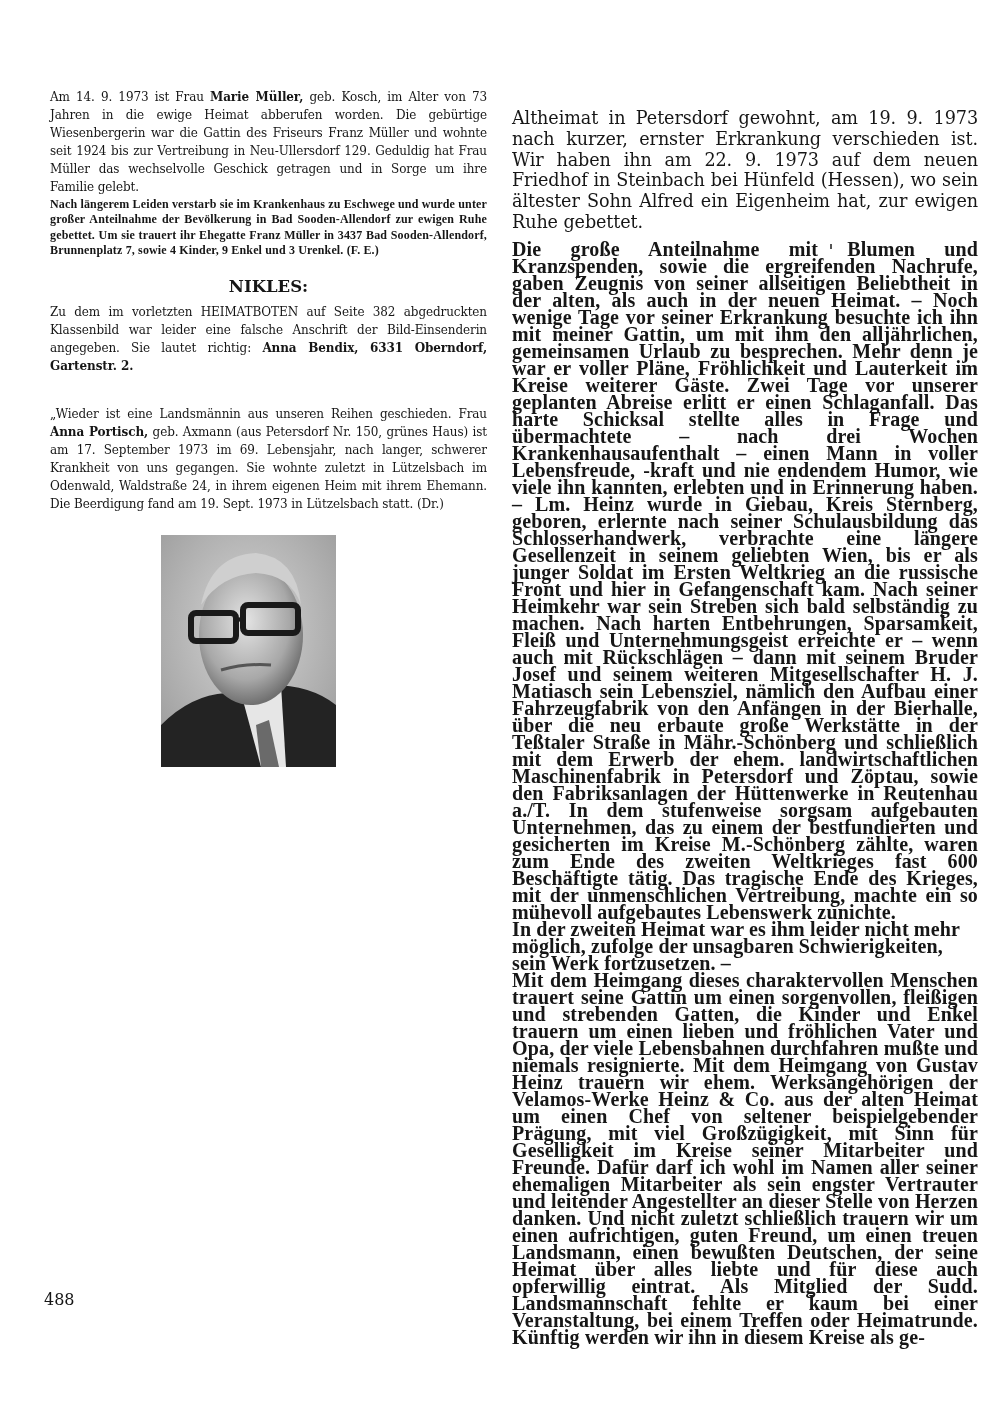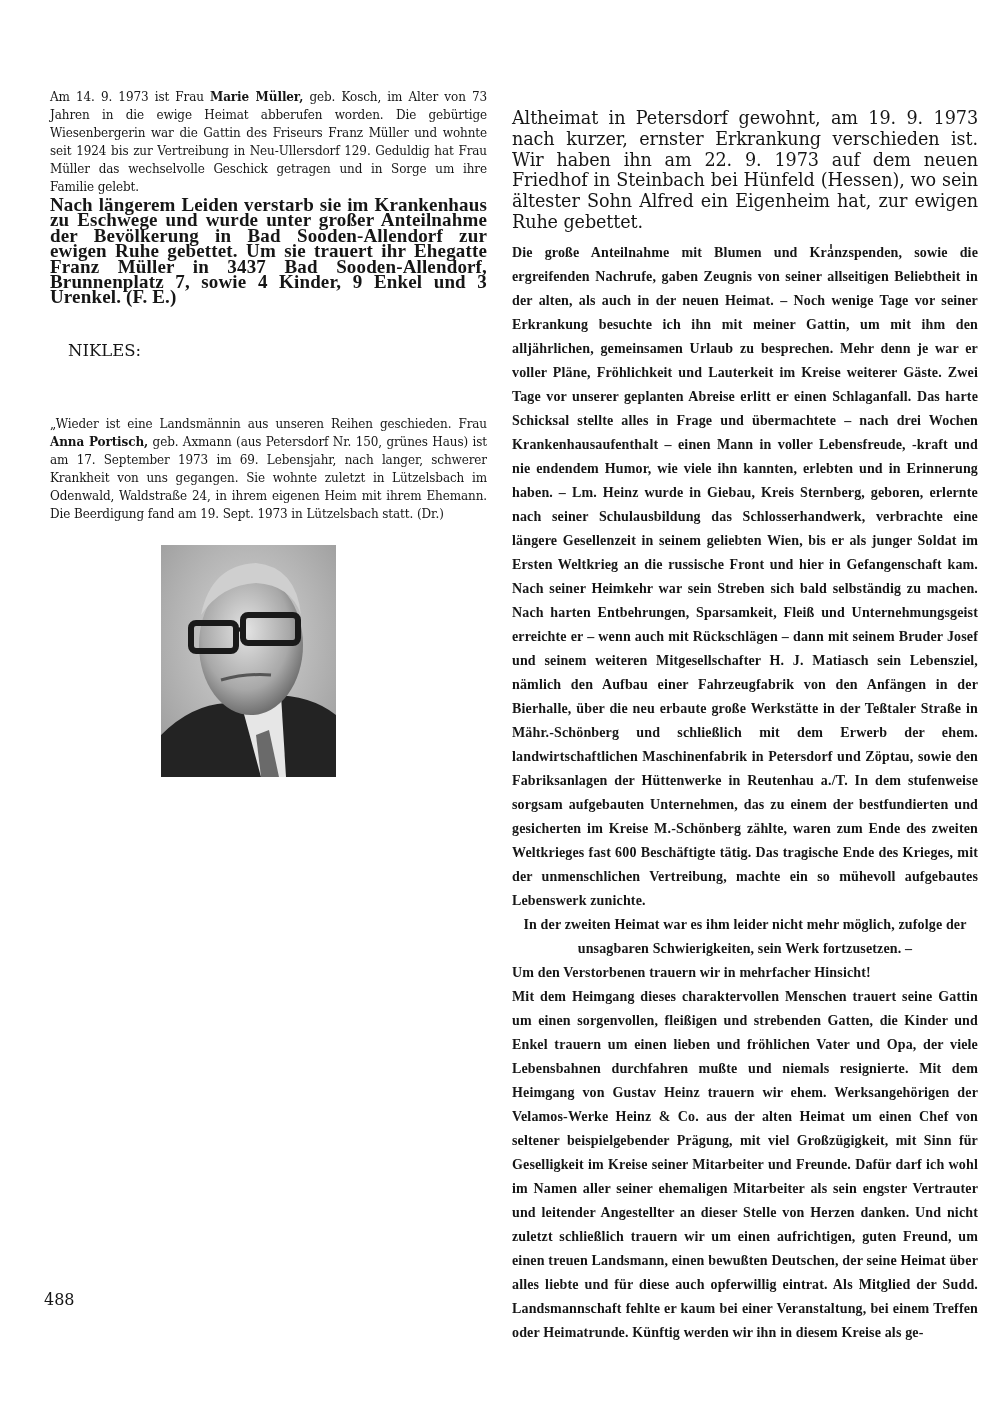--- a/index.html
+++ b/index.html
@@ -1,41 +1,42 @@
 <!DOCTYPE html>
 <html><head>
 <meta charset="utf-8">
 <style>
   html, body { margin: 0; padding: 0; background: #ffffff; }
   body { width: 1000px; height: 1413px; position: relative; overflow: hidden; color: #161616; }
   .col { position: absolute; top: 88px; }
   .col-left { left: 50px; width: 437px; }
   .col-right { left: 512px; width: 466px; margin-top: 20px; }
   .big { font-family: "DejaVu Serif", serif; font-size: 12px; line-height: 18px; text-align: justify; margin: 0; letter-spacing: -0.1px; }
-  .small { font-family: "Liberation Serif", serif; font-size: 19px; line-height: 15.4px; text-align: justify; margin: 0; font-weight: bold; letter-spacing: 0.15px; }
-  .small.r { font-size: 14px; line-height: 24px; }
-  .head { font-family: "DejaVu Serif", serif; font-weight: normal; font-size: 16.5px; line-height: 20px; margin: 18px; }
+  .small { font-family: "Liberation Serif", serif; font-size: 12px; line-height: 15.4px; text-align: justify; margin: 0; font-weight: bold; letter-spacing: 0.15px; }
+  .small.r { font-size: 20px; line-height: 17px; }
+  .head { font-family: "DejaVu Serif", serif; font-weight: bold; font-size: 16.5px; line-height: 20px; margin: 0; text-align: center; }
   b { font-weight: bold; }
   .gap-s { height: 6px; }
   .gap-m { height: 14px; }
   .gap-l { height: 18px; }
   .photo { width: 175px; height: 232px; margin: 8px 0 6px 111px; position: relative; overflow: hidden; background: #c9c9c9; }
   .photo svg { display: block; }
   .page-num { position: absolute; left: 44px; top: 1290px; font-family: "DejaVu Serif", serif; font-size: 16px; }
   .speck { position: absolute; left: 830px; top: 244px; width: 2px; height: 5px; background: #555; }
 </style>
 </head>
 <body>
 
 <div class="col col-left">
   <p class="big"><span>Am 14. 9. 1973 ist Frau </span><b>Marie Müller,</b><span> geb. Kosch, im Alter von 73 Jahren in die ewige Heimat abberufen worden. Die gebürtige Wiesenbergerin war die Gattin des Friseurs Franz Müller und wohnte seit 1924 bis zur Vertreibung in Neu-Ullersdorf 129. Geduldig hat Frau Müller das wechselvolle Geschick getragen und in Sorge um ihre Familie gelebt.</span></p>
   <p class="small" style="margin-top:1px">Nach längerem Leiden verstarb sie im Krankenhaus zu Eschwege und wurde unter großer Anteilnahme der Bevölkerung in Bad Sooden-Allendorf zur ewigen Ruhe gebettet. Um sie trauert ihr Ehegatte Franz Müller in 3437 Bad Sooden-Allendorf, Brunnenplatz 7, sowie 4 Kinder, 9 Enkel und 3 Urenkel. (F. E.)</p>
   <div class="gap-l"></div>
   <h2 class="head">NIKLES:</h2>
   <div class="gap-s"></div>
+  <p class="big"><span>Zu dem im vorletzten HEIMATBOTEN auf Seite 382 abgedruckten Klassenbild war leider eine falsche Anschrift der Bild-Einsenderin angegeben. Sie lautet richtig: </span><b>Anna Bendix, 6331 Oberndorf, Gartenstr. 2.</b></p>
   <div class="gap-l"></div>
   <div class="gap-s"></div>
   <div class="gap-s"></div>
   <p class="big"><span>„Wieder ist eine Landsmännin aus unseren Reihen geschieden. Frau </span><b>Anna Portisch,</b><span> geb. Axmann (aus Petersdorf Nr. 150, grünes Haus) ist am 17. September 1973 im 69. Lebensjahr, nach langer, schwerer Krankheit von uns gegangen. Sie wohnte zuletzt in Lützelsbach im Odenwald, Waldstraße 24, in ihrem eigenen Heim mit ihrem Ehemann. Die Beerdigung fand am 19. Sept. 1973 in Lützelsbach statt. (Dr.)</span></p>
   <div class="gap-m"></div>
   <div class="photo">
     <svg width="175" height="232" viewBox="0 0 175 232">
       <defs>
         <radialGradient id="bg" cx="50%" cy="40%" r="70%">
           <stop offset="0%" stop-color="#d6d6d6"></stop>
@@ -60,18 +61,17 @@
     </svg>
   </div>
 </div>
 
 <div class="page-num">488</div>
 
 <div class="col col-right">
   <p class="big" style="font-size:17.6px; line-height:20.8px">Altheimat in Petersdorf gewohnt, am 19. 9. 1973 nach kurzer, ernster Erkrankung verschieden ist. Wir haben ihn am 22. 9. 1973 auf dem neuen Friedhof in Steinbach bei Hünfeld (Hessen), wo sein ältester Sohn Alfred ein Eigenheim hat, zur ewigen Ruhe gebettet.</p>
   <div style="height:8px"></div>
   <p class="small r">Die große Anteilnahme mit Blumen und Kranzspenden, sowie die ergreifenden Nachrufe, gaben Zeugnis von seiner allseitigen Beliebtheit in der alten, als auch in der neuen Heimat. – Noch wenige Tage vor seiner Erkrankung besuchte ich ihn mit meiner Gattin, um mit ihm den alljährlichen, gemeinsamen Urlaub zu besprechen. Mehr denn je war er voller Pläne, Fröhlichkeit und Lauterkeit im Kreise weiterer Gäste. Zwei Tage vor unserer geplanten Abreise erlitt er einen Schlaganfall. Das harte Schicksal stellte alles in Frage und übermachtete – nach drei Wochen Krankenhausaufenthalt – einen Mann in voller Lebensfreude, -kraft und nie endendem Humor, wie viele ihn kannten, erlebten und in Erinnerung haben. – Lm. Heinz wurde in Giebau, Kreis Sternberg, geboren, erlernte nach seiner Schulausbildung das Schlosserhandwerk, verbrachte eine längere Gesellenzeit in seinem geliebten Wien, bis er als junger Soldat im Ersten Weltkrieg an die russische Front und hier in Gefangenschaft kam. Nach seiner Heimkehr war sein Streben sich bald selbständig zu machen. Nach harten Entbehrungen, Sparsamkeit, Fleiß und Unternehmungsgeist erreichte er – wenn auch mit Rückschlägen – dann mit seinem Bruder Josef und seinem weiteren Mitgesellschafter H. J. Matiasch sein Lebensziel, nämlich den Aufbau einer Fahrzeugfabrik von den Anfängen in der Bierhalle, über die neu erbaute große Werkstätte in der Teßtaler Straße in Mähr.-Schönberg und schließlich mit dem Erwerb der ehem. landwirtschaftlichen Maschinenfabrik in Petersdorf und Zöptau, sowie den Fabriksanlagen der Hüttenwerke in Reutenhau a./T. In dem stufenweise sorgsam aufgebauten Unternehmen, das zu einem der bestfundierten und gesicherten im Kreise M.-Schönberg zählte, waren zum Ende des zweiten Weltkrieges fast 600 Beschäftigte tätig. Das tragische Ende des Krieges, mit der unmenschlichen Vertreibung, machte ein so mühevoll aufgebautes Lebenswerk zunichte.</p>
-  <p class="small r" style="text-align:center">In der zweiten Heimat war es ihm leider nicht mehr möglich, zufolge der unsagbaren Schwierigkeiten, sein Werk fortzusetzen. –</p>
-  <p class="small r" style="text-align:left">Um den Verstorbenen trauern wir in mehrfacher Hinsicht!</p>
+  <p class="small r" style="text-align:left">In der zweiten Heimat war es ihm leider nicht mehr möglich, zufolge der unsagbaren Schwierigkeiten, sein Werk fortzusetzen. –</p>
   <p class="small r">Mit dem Heimgang dieses charaktervollen Menschen trauert seine Gattin um einen sorgenvollen, fleißigen und strebenden Gatten, die Kinder und Enkel trauern um einen lieben und fröhlichen Vater und Opa, der viele Lebensbahnen durchfahren mußte und niemals resignierte. Mit dem Heimgang von Gustav Heinz trauern wir ehem. Werksangehörigen der Velamos-Werke Heinz &amp; Co. aus der alten Heimat um einen Chef von seltener beispielgebender Prägung, mit viel Großzügigkeit, mit Sinn für Geselligkeit im Kreise seiner Mitarbeiter und Freunde. Dafür darf ich wohl im Namen aller seiner ehemaligen Mitarbeiter als sein engster Vertrauter und leitender Angestellter an dieser Stelle von Herzen danken. Und nicht zuletzt schließlich trauern wir um einen aufrichtigen, guten Freund, um einen treuen Landsmann, einen bewußten Deutschen, der seine Heimat über alles liebte und für diese auch opferwillig eintrat. Als Mitglied der Sudd. Landsmannschaft fehlte er kaum bei einer Veranstaltung, bei einem Treffen oder Heimatrunde. Künftig werden wir ihn in diesem Kreise als ge-</p>
 </div>
 
 <div class="speck"></div>
 
 </body></html>

